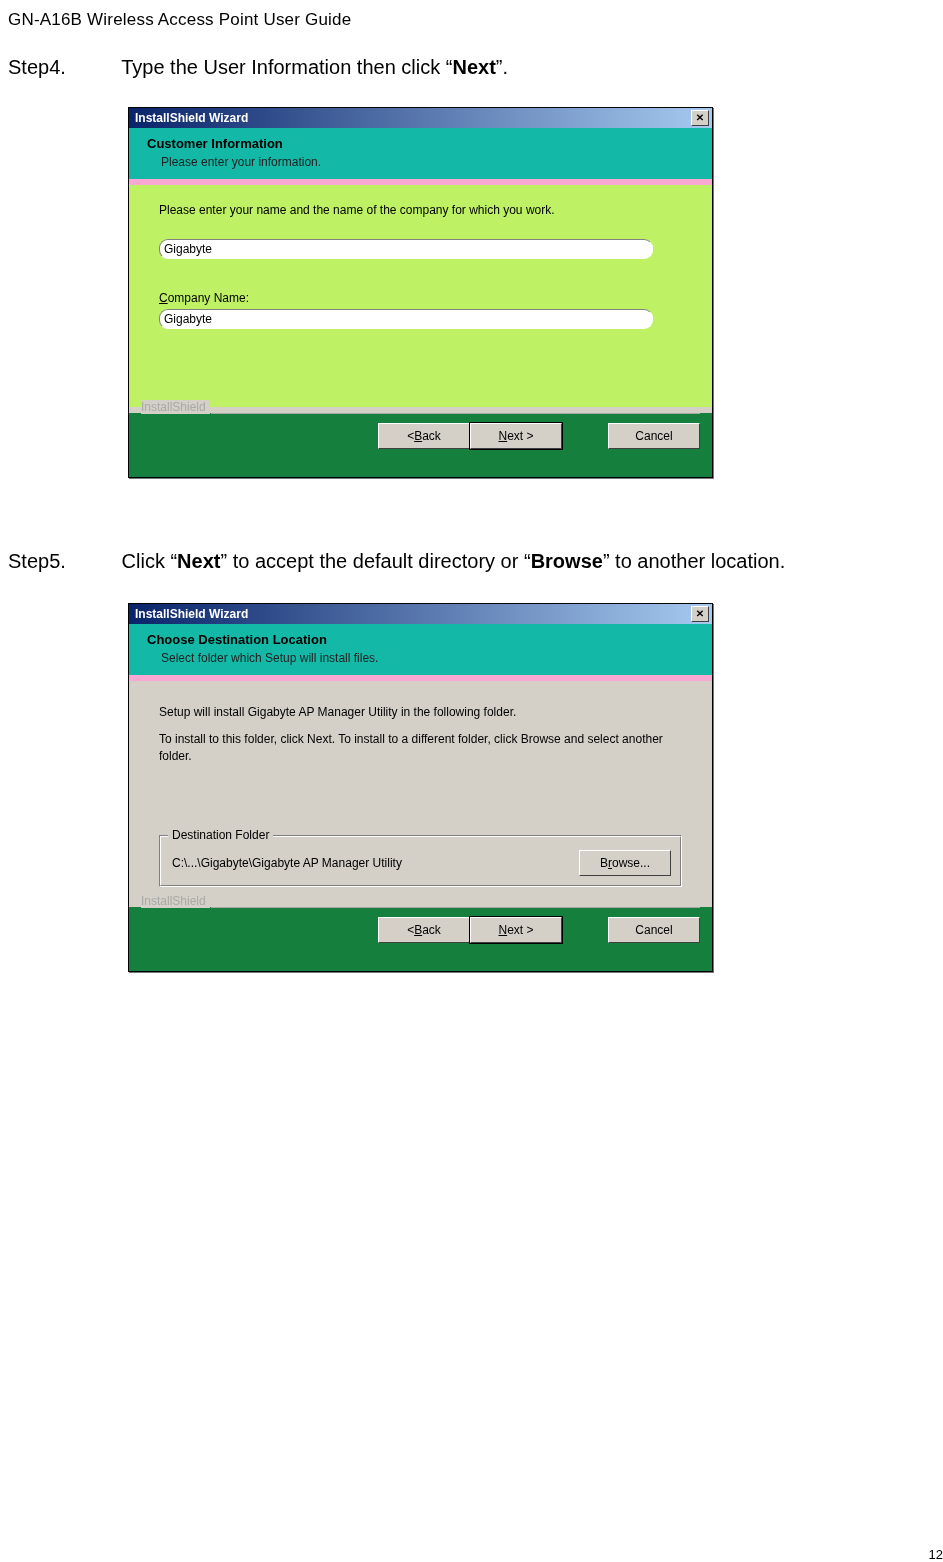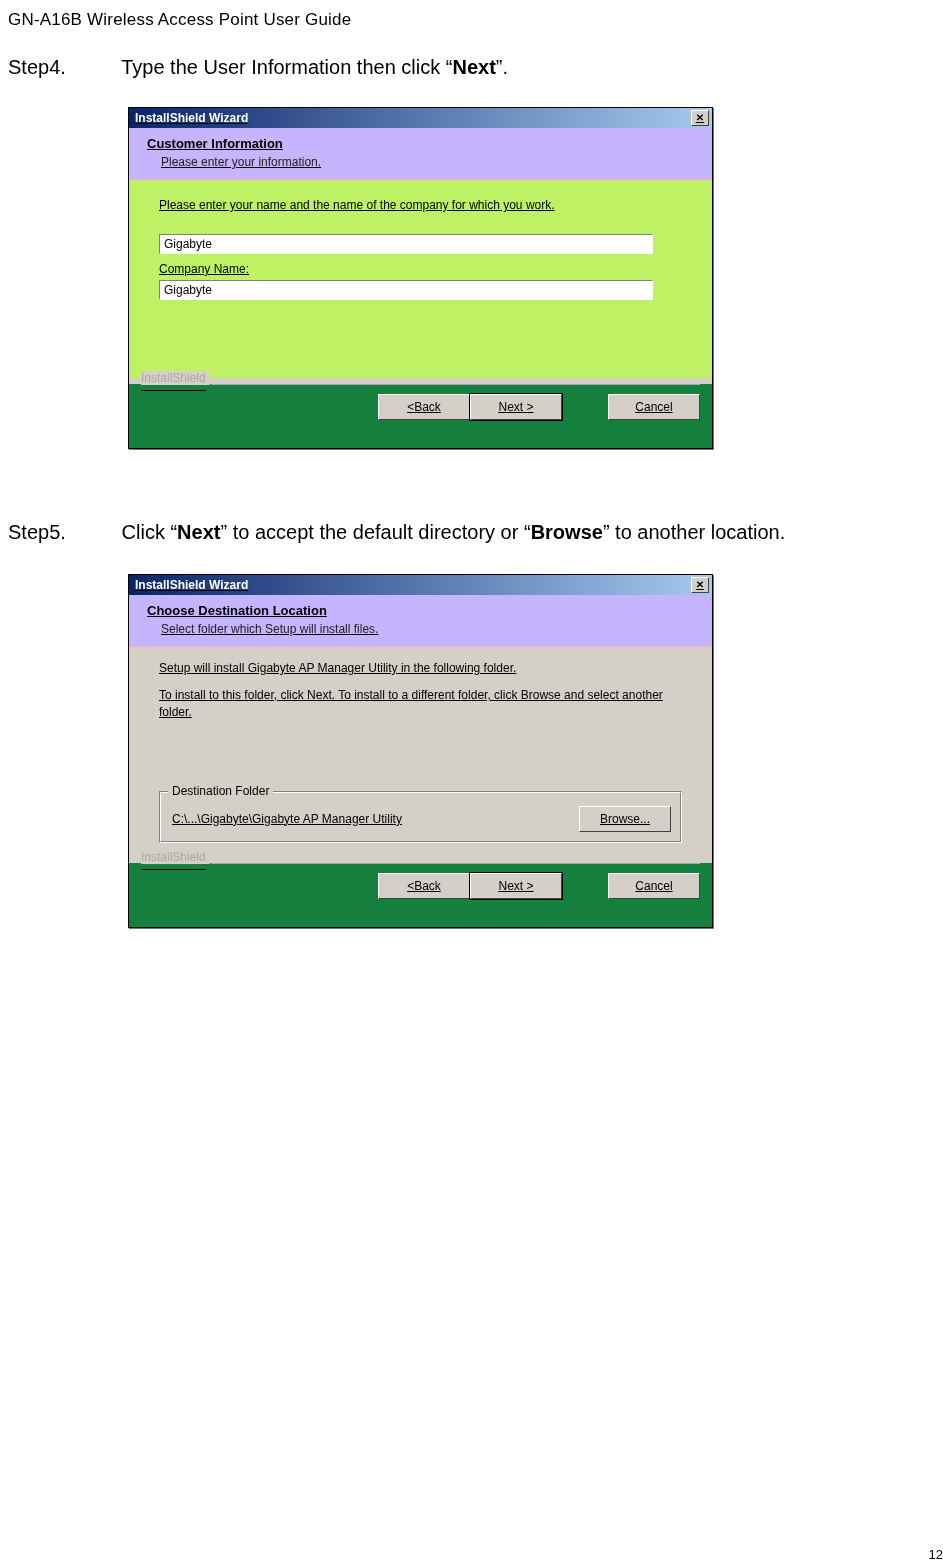--- a/index.html
+++ b/index.html
@@ -35,21 +35,20 @@
     margin-left: 120px;
     margin-bottom: 72px;
   }
   .dialog {
     width: 583px;
     border: 1px solid #000;
     box-shadow: 1px 1px 0 #777;
     position: relative;
     font-family: Tahoma, Arial, sans-serif;
     font-size: 12px;
-    text-decoration: underline;
   }
   .titlebar {
     background: linear-gradient(to right, #0a246a, #a6caf0);
     color: #fff;
     font-weight: bold;
     height: 20px;
     display: flex;
     align-items: center;
     padding: 0 3px 0 6px;
     font-size: 12px;
@@ -60,49 +59,50 @@
     background: #d4d0c8;
     border-top: 1px solid #fff;
     border-left: 1px solid #fff;
     border-right: 1px solid #404040;
     border-bottom: 1px solid #404040;
     display: flex; align-items: center; justify-content: center;
     font-family: Arial; font-size: 10px; font-weight: bold; color: #000;
     line-height: 1;
   }
   .header-white {
-    background: #c4b5fd;
-    border-bottom: 1px solid #f9a8d4;
+    background: #14b8a6;
+    border-bottom: 6px solid #f9a8d4;
     padding: 8px 18px 10px 18px;
     color: #000;
   }
   .header-title { font-weight: bold; font-size: 13px; margin-bottom: 4px; }
   .header-sub { font-size: 12px; padding-left: 14px; color: #222; }
   .body-grey {
     background: #bef264;
     padding: 18px 30px 14px 30px;
     color: #000;
   }
   .body-grey2 {
     background: #d4d0c8;
-    padding: 14px 30px 6px 30px;
+    padding: 24px 30px 6px 30px;
   }
   .field-label { font-size: 12px; margin-bottom: 4px; margin-top: 10px; }
   .text-input {
     width: 494px;
     border-top: 1px solid #808080;
     border-left: 1px solid #808080;
     border-right: 1px solid #fff;
     border-bottom: 1px solid #fff;
     background: #fff;
     height: 20px;
     padding: 1px 4px;
     font-size: 12px;
     font-family: Tahoma, Arial, sans-serif;
     box-sizing: border-box;
+    border-radius: 9px;
   }
   .spacer { height: 64px; }
   .install-line {
     background: #d4d0c8;
     padding: 0 12px 0 12px;
     color: #a9a9a9;
     position: relative;
     font-size: 12px;
   }
   .install-line .lbl { position: relative; top: -7px; background: #d4d0c8; padding-right: 4px; }
@@ -198,21 +198,21 @@
         <span class="titlebar-text">InstallShield Wizard</span>
         <span class="titlebar-close">✕</span>
       </div>
       <div class="header-white">
         <div class="header-title">Customer Information</div>
         <div class="header-sub">Please enter your information.</div>
       </div>
       <div class="body-grey">
         <div style="margin-bottom: 22px;">Please enter your name and the name of the company for which you work.</div>
         <input class="text-input" value="Gigabyte" style="">
-        <div class="field-label" style="margin-top:8px;"><span class="u">C</span>ompany Name:</div>
+        <div class="field-label" style="margin-top:32px;"><span class="u">C</span>ompany Name:</div>
         <input class="text-input" value="Gigabyte" style="">
         <div class="spacer"></div>
       </div>
       <div class="install-line">
         <span class="lbl">InstallShield</span>
         <hr class="hr">
       </div>
       <div class="btnrow">
         <div class="btn-pair">
           <div class="btn">&lt; <span class="u">B</span>ack</div>

